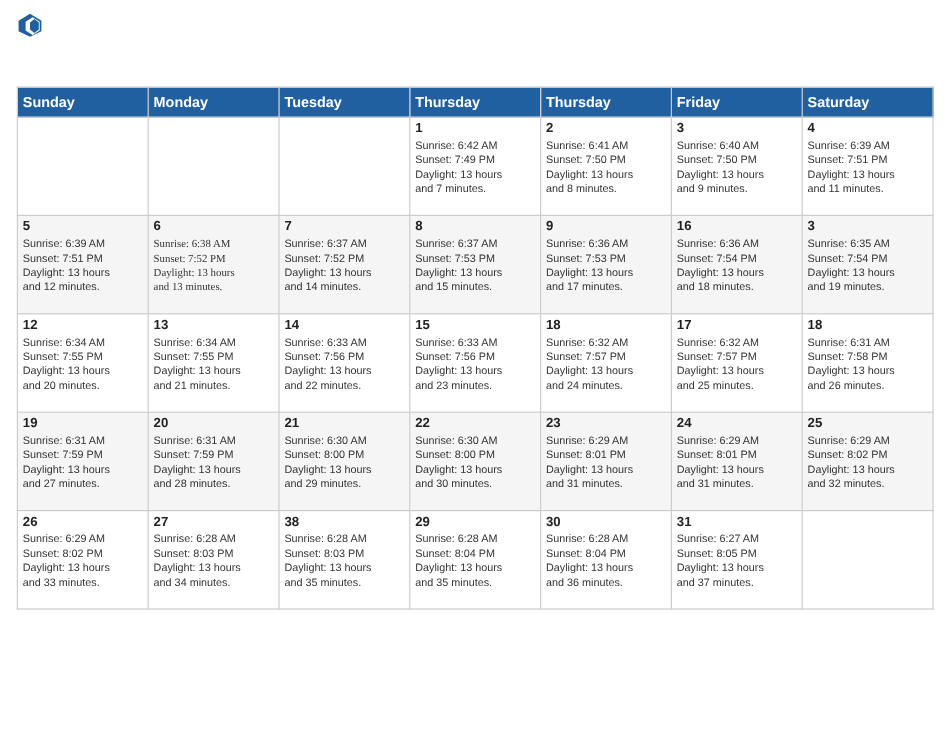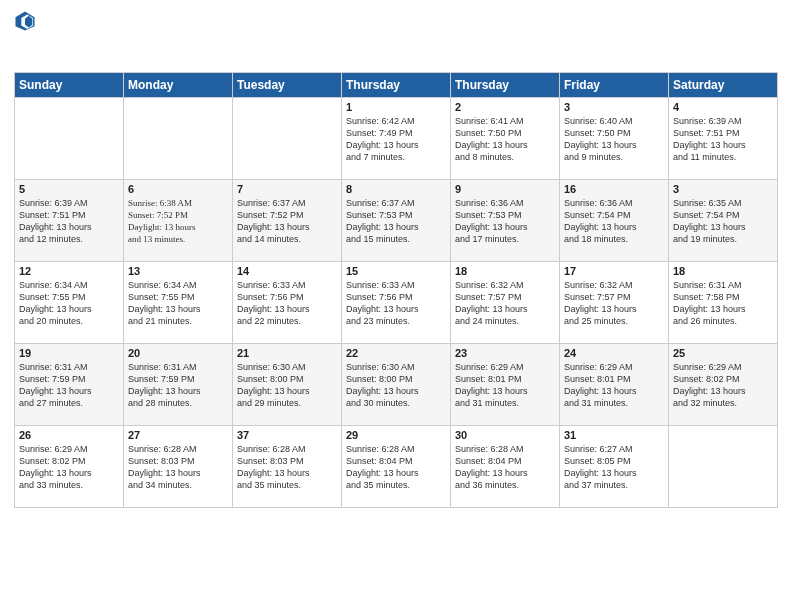--- a/index.html
+++ b/index.html
@@ -327,21 +327,21 @@
 and 33 minutes.</div>
           </td>
           <td>
             <div class="cell-date">27</div>
             <div class="cell-info" style="white-space: pre-line;">Sunrise: 6:28 AM
 Sunset: 8:03 PM
 Daylight: 13 hours
 and 34 minutes.</div>
           </td>
           <td>
-            <div class="cell-date">37</div>
+            <div class="cell-date">38</div>
             <div class="cell-info" style="white-space: pre-line;">Sunrise: 6:28 AM
 Sunset: 8:03 PM
 Daylight: 13 hours
 and 35 minutes.</div>
           </td>
           <td>
             <div class="cell-date">29</div>
             <div class="cell-info" style="white-space: pre-line;">Sunrise: 6:28 AM
 Sunset: 8:04 PM
 Daylight: 13 hours

